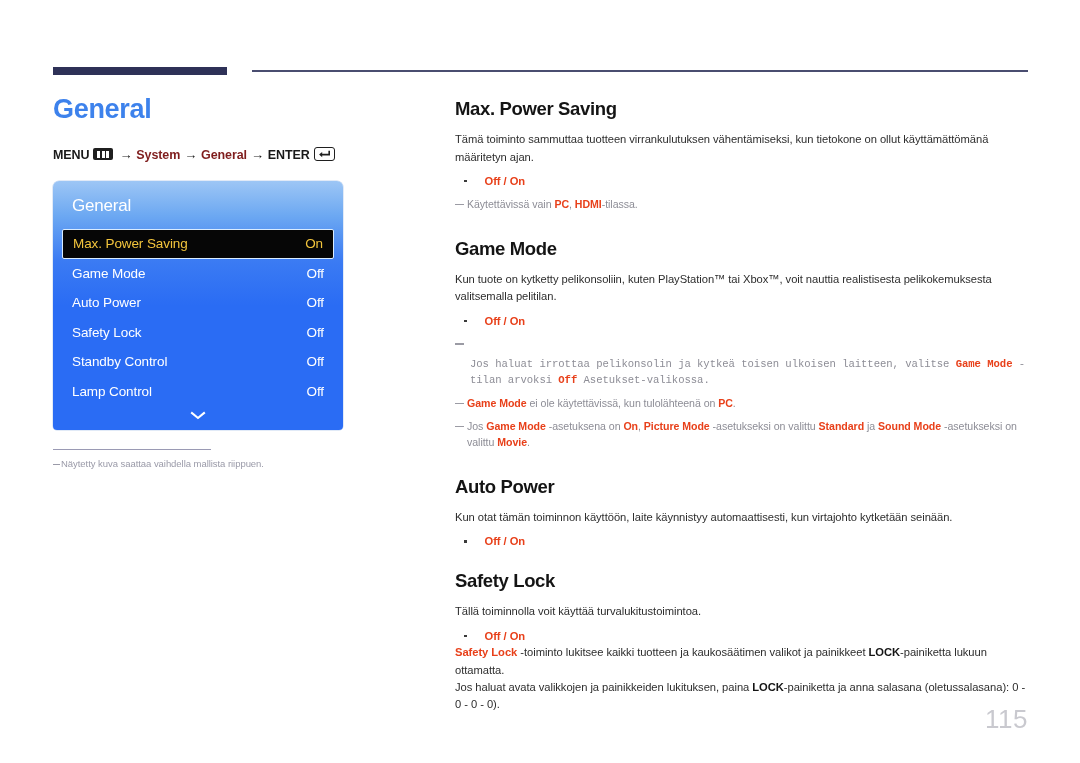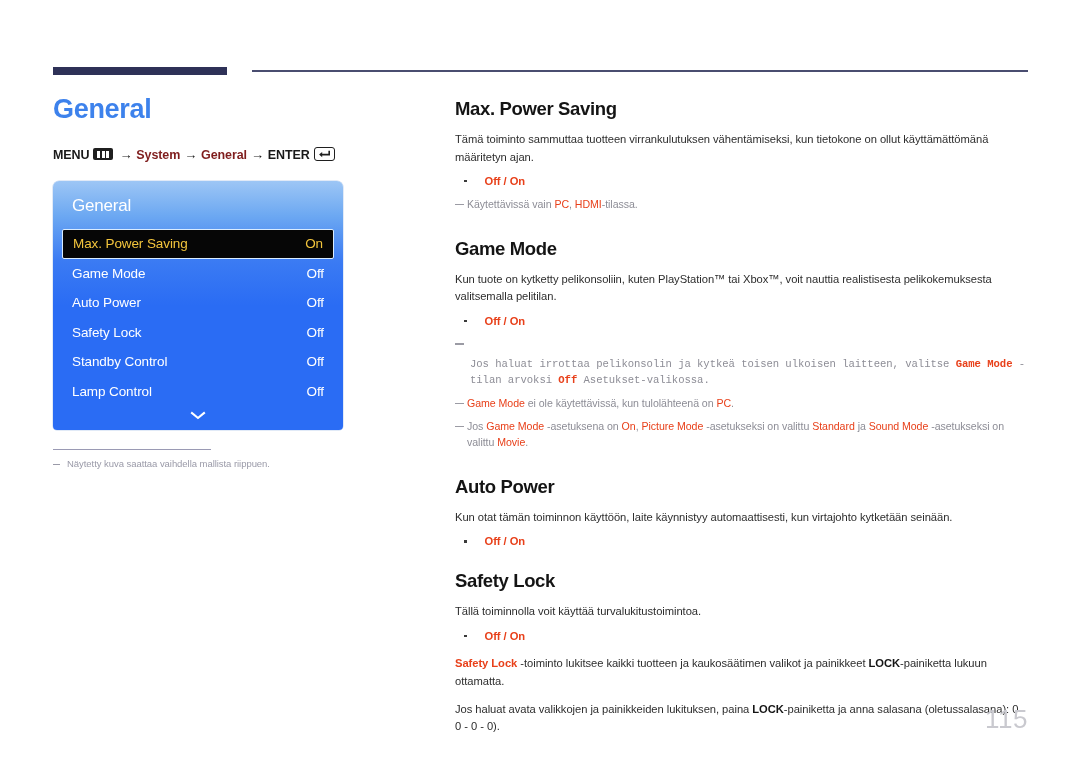--- a/index.html
+++ b/index.html
@@ -177,21 +177,21 @@
     margin-top: 19px;
     width: 158px;
     height: 1px;
     background: #9a9ab4;
   }
   .fn-text {
     margin-top: 8px;
     font-size: 9.5px;
     color: #9a9aa8;
     display: flex;
-    gap: 7px;
+    gap: 1px;
     letter-spacing: -0.05px;
   }
   .fn-dash {
     display: inline-block;
     width: 7px;
     height: 1px;
     background: #9a9aa8;
     position: relative;
     top: 6px;
     flex: none;
@@ -252,35 +252,34 @@
     line-height: 1.5;
     letter-spacing: -0.05px;
   }
   .note-dash {
     flex: none;
     width: 9px;
     height: 1.6px;
     background: #9b9ba4;
     margin: 7px 3px 0 0;
   }
-  .note .rd { color: #e8401a; font-weight: normal; }
+  .note .rd { color: #e8401a; font-weight: bold; }
   .note .rd-n { color: #e8401a; }
   .note-sub {
     margin-top: 12px;
     padding-left: 15px;
     font-size: 10.6px;
     color: #8d8d96;
     line-height: 1.5;
     letter-spacing: -0.05px;
     font-family: Liberation Mono, monospace;
   }
   .note-sub .rd { color: #e8401a; font-weight: bold; }
 
   .para-red {
-    margin-top: 11px;
     font-size: 11.2px;
     color: #2d2d2d;
     line-height: 1.55;
     letter-spacing: -0.05px;
   }
   .para-red .rd { color: #e8401a; font-weight: bold; }
   .para-red .bk { color: #141414; font-weight: bold; }
 
   .gap-lg { height: 25px; }
   .gap-md { height: 20px; }

